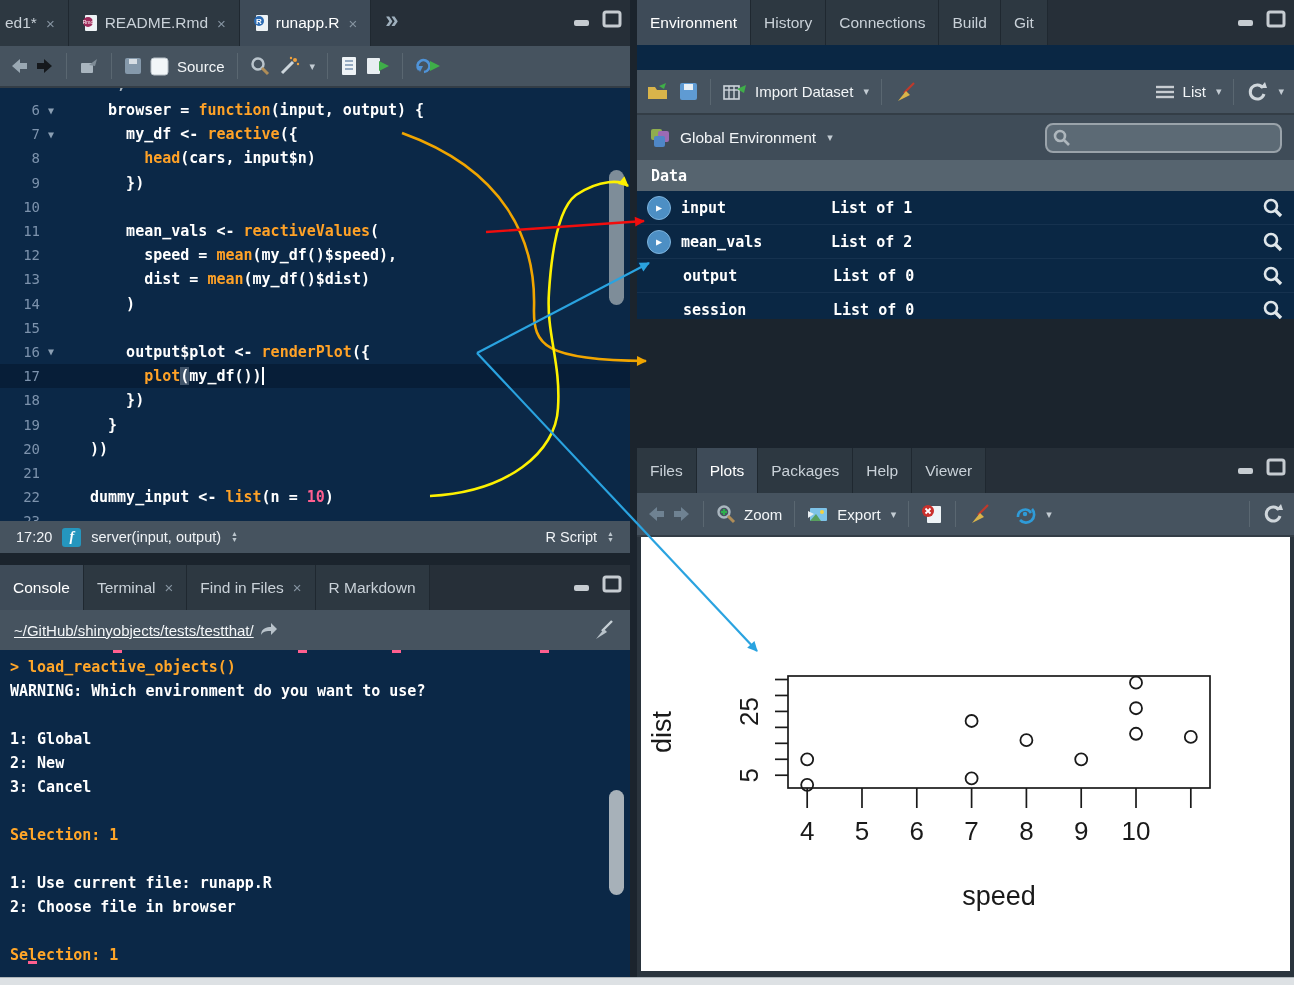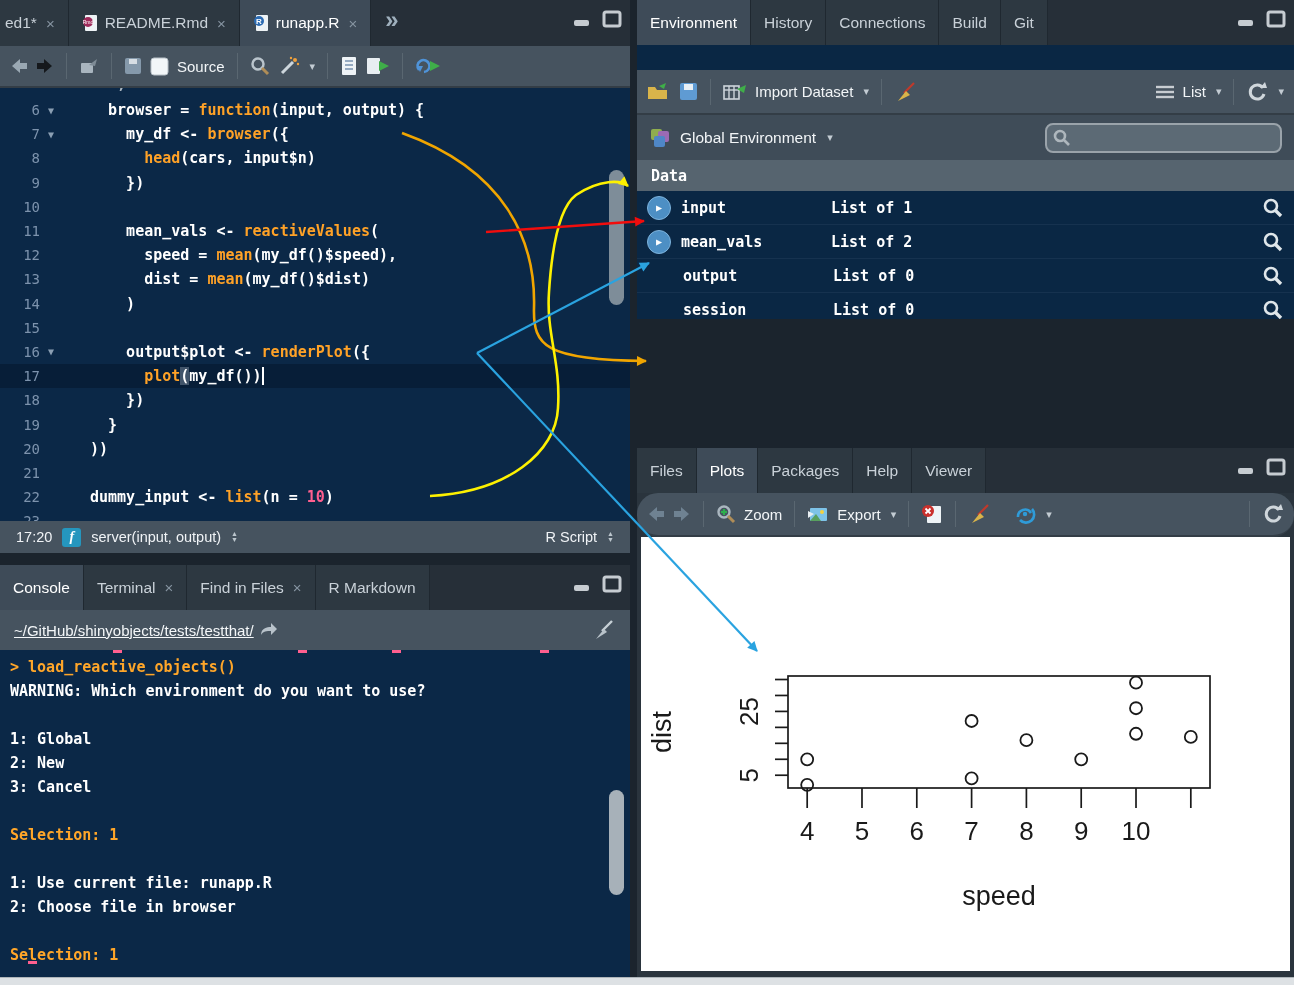--- a/index.html
+++ b/index.html
@@ -195,21 +195,21 @@
           <path d="M15 5 L25 10 L15 15 Z" fill="#3fae49"></path>
         </svg>
       </span>
   </div>
   <div id="code-area">
     <div class="partial-top">
       <div class="code-row"><span class="gutter"></span><span class="seg-w dim">  ",</span></div>
     </div>
     <div id="code-rows">
         <div class="code-row"><span class="gutter"><span class="lnum">6</span><span class="fold">▼</span></span><span class="seg-w">  browser = </span><span class="seg-o">function</span><span class="seg-w">(input, output) {</span></div>
-        <div class="code-row"><span class="gutter"><span class="lnum">7</span><span class="fold">▼</span></span><span class="seg-w">    my_df &lt;- </span><span class="seg-o">browser</span><span class="seg-w">({</span></div>
+        <div class="code-row"><span class="gutter"><span class="lnum">7</span><span class="fold">▼</span></span><span class="seg-w">    my_df &lt;- </span><span class="seg-o">reactive</span><span class="seg-w">({</span></div>
         <div class="code-row"><span class="gutter"><span class="lnum">8</span><span class="fold"></span></span><span class="seg-w">      </span><span class="seg-o">head</span><span class="seg-w">(cars, input$n)</span></div>
         <div class="code-row"><span class="gutter"><span class="lnum">9</span><span class="fold"></span></span><span class="seg-w">    })</span></div>
         <div class="code-row"><span class="gutter"><span class="lnum">10</span><span class="fold"></span></span></div>
         <div class="code-row"><span class="gutter"><span class="lnum">11</span><span class="fold"></span></span><span class="seg-w">    mean_vals &lt;- </span><span class="seg-o">reactiveValues</span><span class="seg-w">(</span></div>
         <div class="code-row"><span class="gutter"><span class="lnum">12</span><span class="fold"></span></span><span class="seg-w">      speed = </span><span class="seg-o">mean</span><span class="seg-w">(my_df()$speed),</span></div>
         <div class="code-row"><span class="gutter"><span class="lnum">13</span><span class="fold"></span></span><span class="seg-w">      dist = </span><span class="seg-o">mean</span><span class="seg-w">(my_df()$dist)</span></div>
         <div class="code-row"><span class="gutter"><span class="lnum">14</span><span class="fold"></span></span><span class="seg-w">    )</span></div>
         <div class="code-row"><span class="gutter"><span class="lnum">15</span><span class="fold"></span></span></div>
         <div class="code-row"><span class="gutter"><span class="lnum">16</span><span class="fold">▼</span></span><span class="seg-w">    output$plot &lt;- </span><span class="seg-o">renderPlot</span><span class="seg-w">({</span></div>
         <div class="code-row current"><span class="gutter"><span class="lnum">17</span><span class="fold"></span></span><span class="seg-w">      </span><span class="seg-o">plot</span><span class="seg-b">(</span><span class="seg-w">my_df())</span><span class="cursor"></span></div>
@@ -501,21 +501,21 @@
             <rect x="2" y="9" width="15" height="6" rx="2" fill="#c6ccd1"></rect>
           </svg>
         </span>
       <span class="icon">
           <svg width="20" height="18">
             <rect x="2" y="2" width="16" height="14" rx="2" fill="none" stroke="#c6ccd1" stroke-width="3"></rect>
           </svg>
         </span>
     </div>
   </div>
-  <div class="toolbar" style="height:44px;border-radius:21px;">
+  <div class="toolbar" style="height:44px;">
     <span class="icon">
         <svg width="18" height="16">
           <path d="M10 1 L2 8 L10 15 V11 H17 V5 H10 Z" fill="#6f8292"></path>
         </svg>
       </span>
     <span class="icon">
         <svg width="18" height="16">
           <path d="M8 1 L16 8 L8 15 V11 H1 V5 H8 Z" fill="#6f8292"></path>
         </svg>
       </span>

